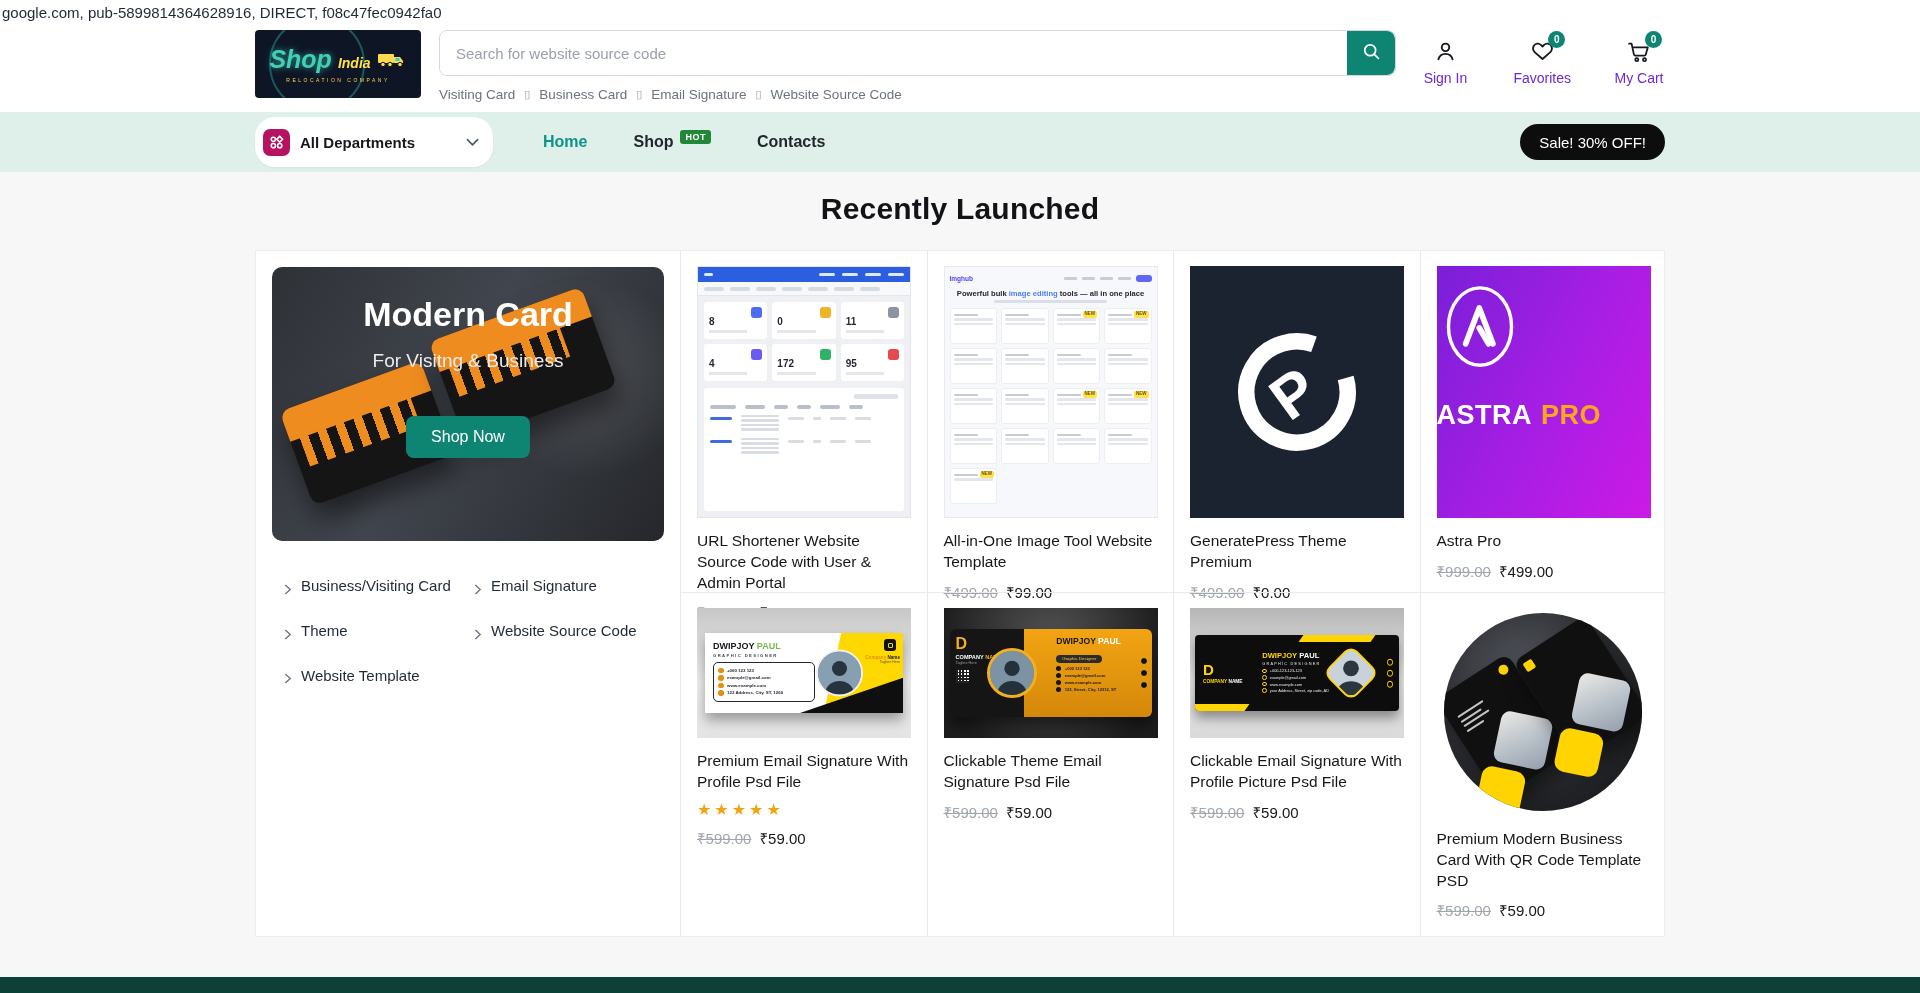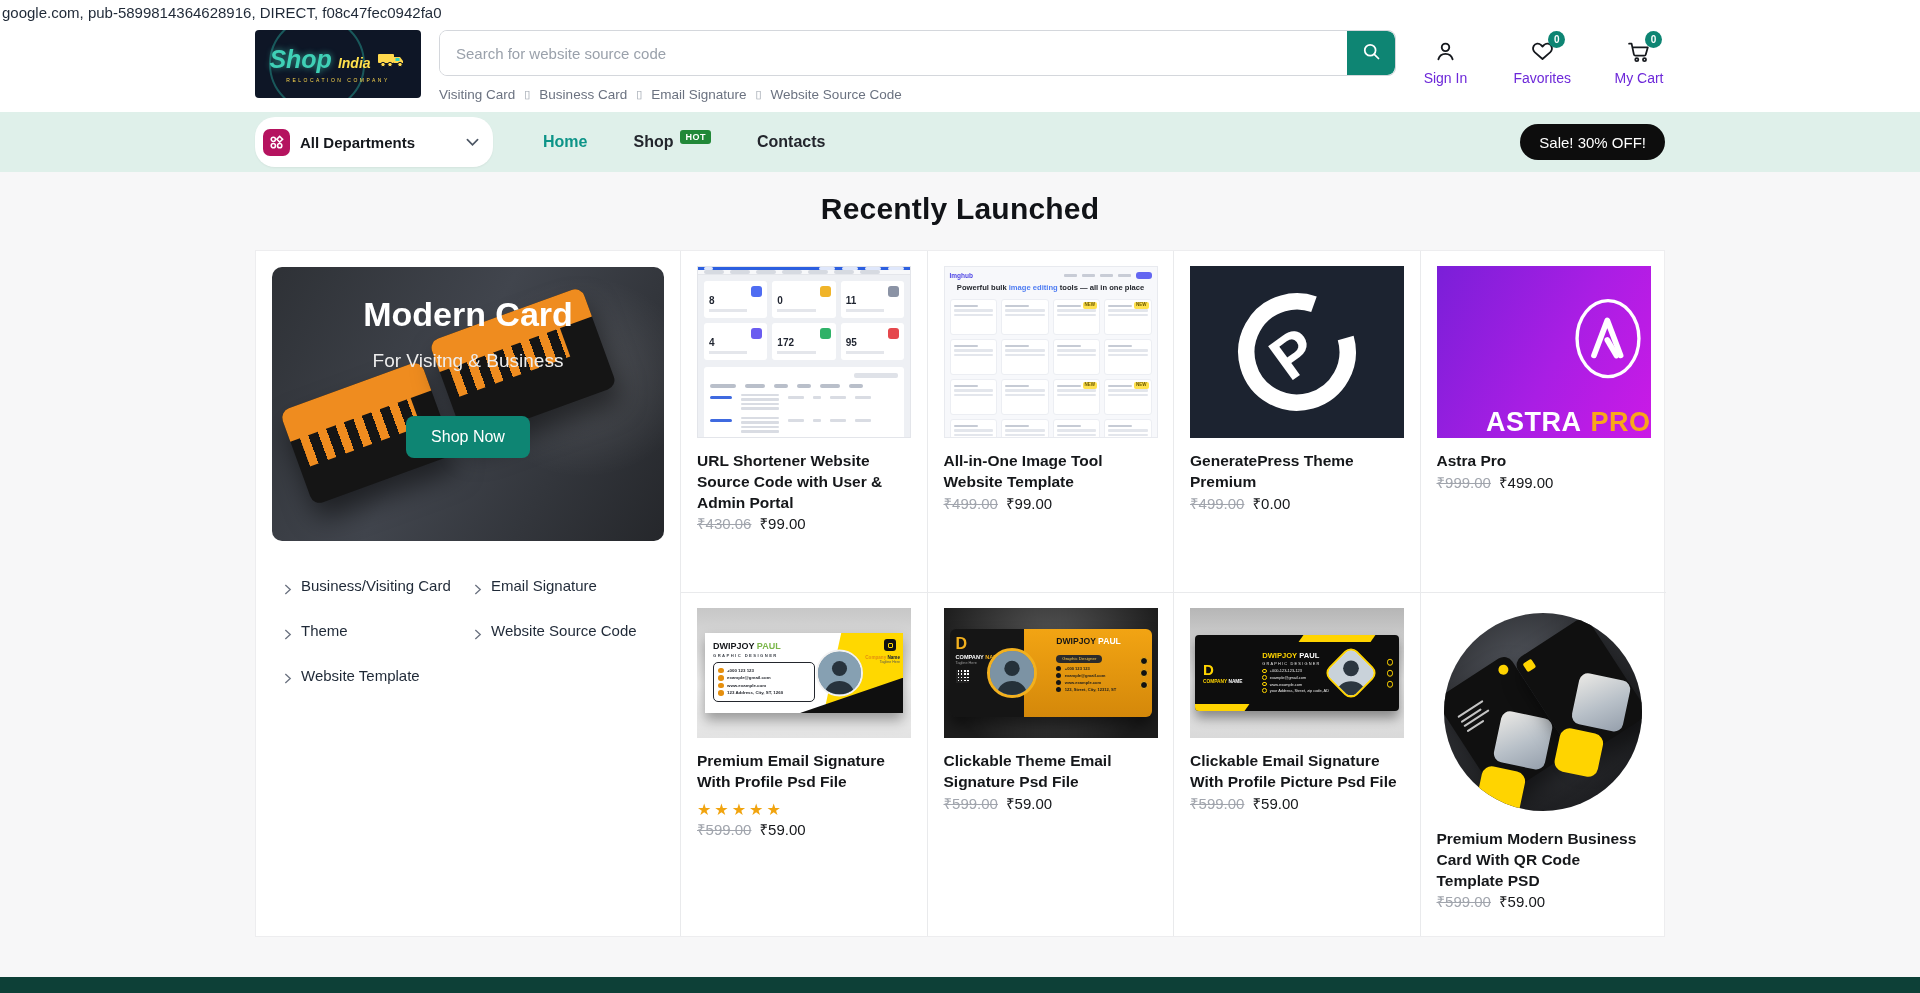--- a/index.html
+++ b/index.html
@@ -64,26 +64,26 @@
   .hero-title{font-size:34px;font-weight:800;color:#fff}
   .hero-sub{font-size:19px;color:#ededed;margin-top:16px}
   .shop-now{display:inline-flex;align-items:center;justify-content:center;margin-top:26px;width:124px;height:42px;background:#0e8573;color:#fff;border-radius:8px;font-size:16px;cursor:pointer;border:none;font-family:inherit}
 
   
   .cats{margin-top:36px;display:grid;grid-template-columns:190px auto;row-gap:26px;padding-left:12px}
   .cat{display:flex;gap:9px;align-items:flex-end;font-size:15px;color:#1f2937;cursor:pointer;line-height:1.25;padding-right:14px}
   .cat svg{flex:0 0 auto;margin-top:3px}
 
   
-  .p-title{margin-top:13px;font-size:15.5px;font-weight:700;color:#15171a;line-height:1.34;cursor:pointer}
-  .prices{font-size:15px}
+  .p-title{margin-top:13px;font-size:15.5px;font-weight:400;color:#15171a;line-height:1.34;cursor:pointer}
+  .prices{margin-top:9px;font-size:15px}
   .price-old{color:#a1a5ad;text-decoration:line-through;margin-right:8px}
   .price-new{color:#15171a;font-weight:500}
   .stars{margin-top:7px;font-size:16px;color:#f1a40f;letter-spacing:3px}
-  .pimg{width:214px;height:172px;overflow:hidden}
+  .pimg{width:214px;height:252px;overflow:hidden}
 
   
   .dash{background:#eef0f4;border:1px solid #e3e5ea;display:flex;flex-direction:column}
   .dash-nav{height:15px;background:#2c5fe0;display:flex;align-items:center;gap:7px;padding:0 6px}
   .dash-nav i{display:block;width:16px;height:3px;background:rgba(255,255,255,.85);border-radius:2px}
   .dash-nav i:first-child{width:9px;margin-right:auto}
   .dash-menu{height:14px;background:#f7f8fa;border-bottom:1px solid #e4e6eb;display:flex;align-items:center;gap:6px;padding:0 6px}
   .dash-menu i{display:block;width:20px;height:4px;background:#d6dae1;border-radius:2px}
   .dash-stats{display:grid;grid-template-columns:repeat(3,1fr);gap:5px;padding:6px 6px 2px}
   .stat{background:#fff;border-radius:3px;padding:5px;position:relative;height:37px}
@@ -118,21 +118,21 @@
   .tcard i{display:block;height:2.3px;background:#e3e6ec;border-radius:1px;margin-top:2px}
   .tcard i.t1{width:62%;background:#c6cbd5}
   .tnew{position:absolute;top:2px;right:2px;background:#ffe14d;color:#6b5800;font-size:4.5px;font-weight:700;padding:1px 2px;border-radius:2px;line-height:1}
   .c-green{background:#34b36a}.c-blue{background:#3b82f6}.c-teal{background:#14b8a6}.c-yellow{background:#eab308}
   .c-purple{background:#8b5cf6}.c-orange{background:#f97316}.c-pink{background:#ec4899}.c-sky{background:#0ea5e9}
 
   
   .gp{background:#1c2330;display:flex;align-items:center;justify-content:center}
 
   
-  .astra{background:linear-gradient(118deg,#7a1fd8 0%,#a91ee4 55%,#cb1ae6 100%);display:flex;flex-direction:column;align-items:flex-end;padding-top:29px}
+  .astra{background:linear-gradient(118deg,#7a1fd8 0%,#a91ee4 55%,#cb1ae6 100%);display:flex;flex-direction:column;align-items:flex-start;padding-top:12px}
   .astra-name{margin-top:22px;font-size:27px;font-weight:800;color:#fff;letter-spacing:.5px;display:flex;gap:9px}
   .astra-name .pro{color:#f9a61a}
 
   
   .pimg.sig{height:130px;display:flex;align-items:center;justify-content:center}
   .ph-sil{width:100%;height:100%;display:block}
 
   .sig1wrap{background:linear-gradient(180deg,#c7c7c7,#f1f1f1 58%,#e3e3e3)}
   .sig1{width:198px;height:80px;background:#fff;position:relative;box-shadow:0 7px 12px rgba(0,0,0,.35);overflow:hidden}
   .sig1-y{position:absolute;top:0;right:0;width:40%;height:100%;background:#ffd800;clip-path:polygon(22% 0,100% 0,100% 100%,0 100%)}

